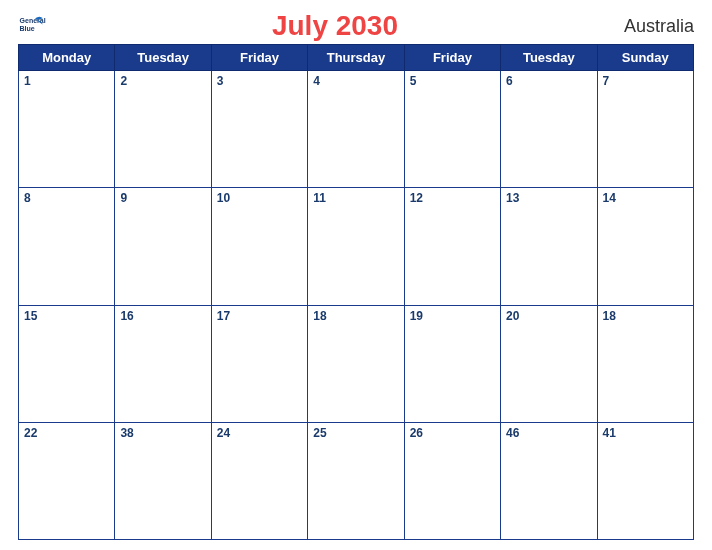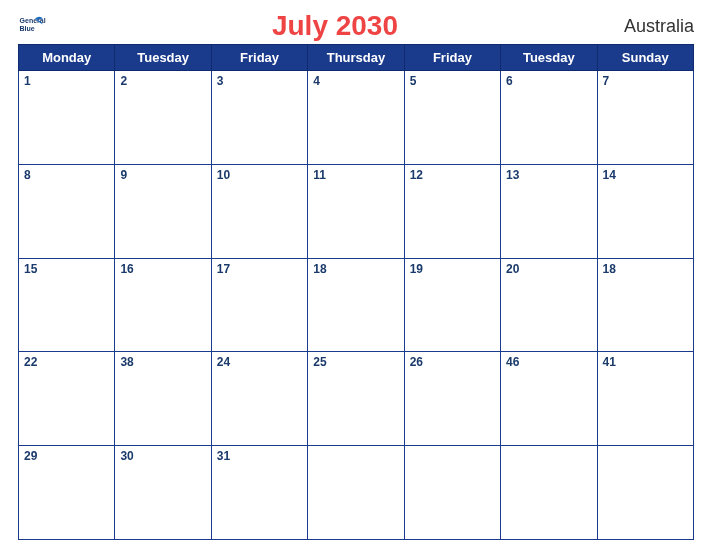--- a/index.html
+++ b/index.html
@@ -153,23 +153,14 @@
       </tr>
       <tr>
         <td><span class="date-num">22</span></td>
         <td><span class="date-num">38</span></td>
         <td><span class="date-num">24</span></td>
         <td><span class="date-num">25</span></td>
         <td><span class="date-num">26</span></td>
         <td><span class="date-num">46</span></td>
         <td><span class="date-num">41</span></td>
       </tr>
-      <tr>
-        <td><span class="date-num">29</span></td>
-        <td><span class="date-num">30</span></td>
-        <td><span class="date-num">31</span></td>
-        <td></td>
-        <td></td>
-        <td></td>
-        <td></td>
-      </tr>
     </tbody>
 </table>
 
 </body></html>

